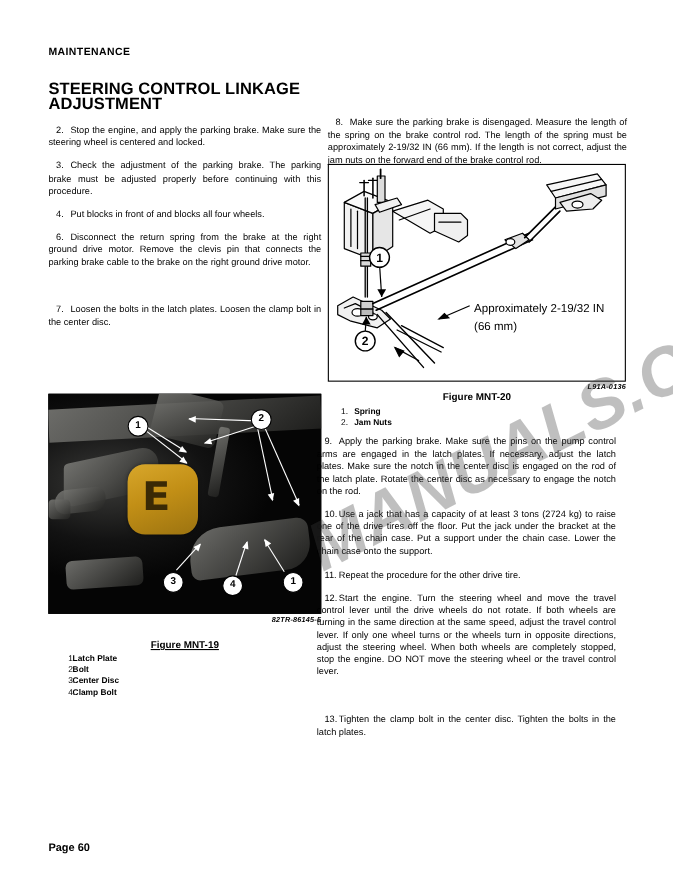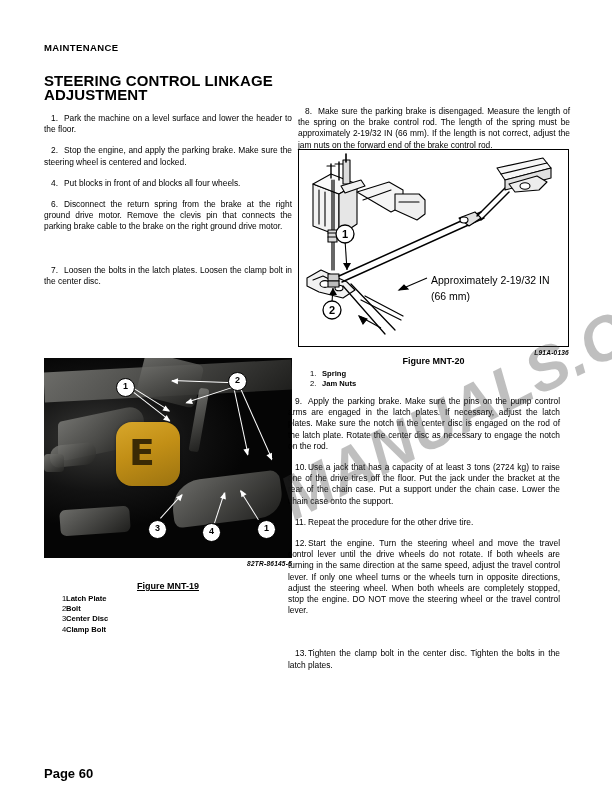--- a/index.html
+++ b/index.html
@@ -297,36 +297,36 @@
     letter-spacing: 1px;
     pointer-events: none;
     z-index: 9;
   }
 
   
   .footer {
     position: absolute;
     left: 44px;
     top: 766px;
-    font-size: 13px;
+    font-size: 10px;
     font-weight: bold;
   }
 </style>
 </head>
 <body>
 
 <div class="page">
 
   <div class="header">MAINTENANCE</div>
 
   <div class="col-left">
     <h1 class="section-title">STEERING CONTROL LINKAGE ADJUSTMENT</h1>
 
-    <p class="step"><span class="num">1.</span><span>Park the machine on a level surface and lower the header to the floor.</span></p>
     <p class="step"><span class="num">2.</span><span>Stop the engine, and apply the parking brake. Make sure the steering wheel is centered and locked.</span></p>
+    <p class="step"><span class="num">3.</span><span>Check the adjustment of the parking brake. The parking brake must be adjusted properly before continuing with this procedure.</span></p>
     <p class="step"><span class="num">4.</span><span>Put blocks in front of and blocks all four wheels.</span></p>
     <p class="step"><span class="num">6.</span><span>Disconnect the return spring from the brake at the right ground drive motor. Remove the clevis pin that connects the parking brake cable to the brake on the right ground drive motor.</span></p>
     <p class="step"><span class="num">7.</span><span>Loosen the bolts in the latch plates. Loosen the clamp bolt in the center disc.</span></p>
   </div>
 
   <div class="photo-wrap">
     <div class="photo">
       <div class="blob blob-h"></div>
       <div class="blob blob-e"></div>
       <div class="blob blob-a"></div>

